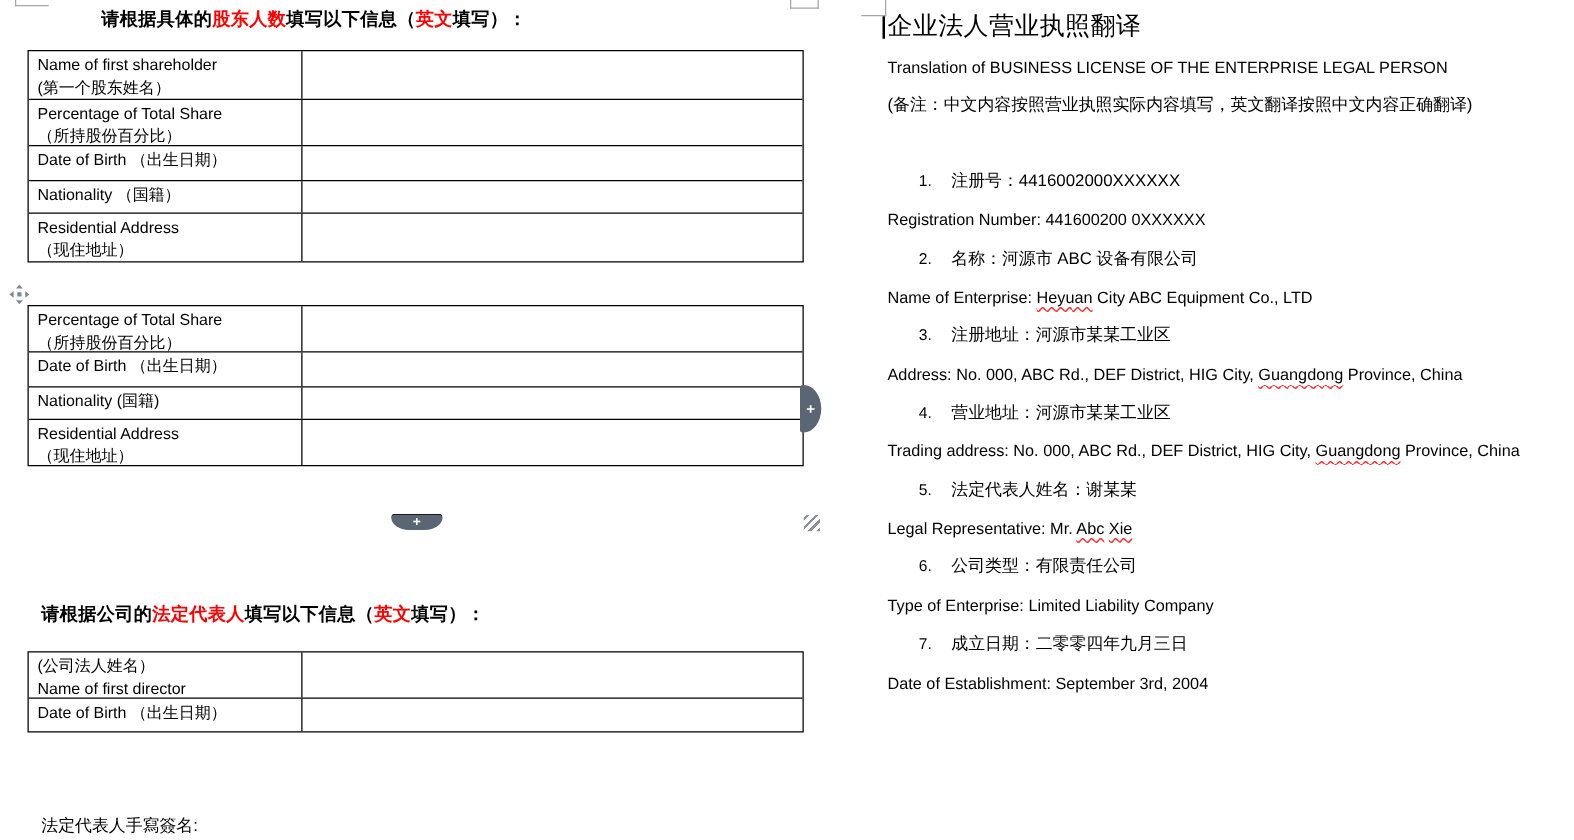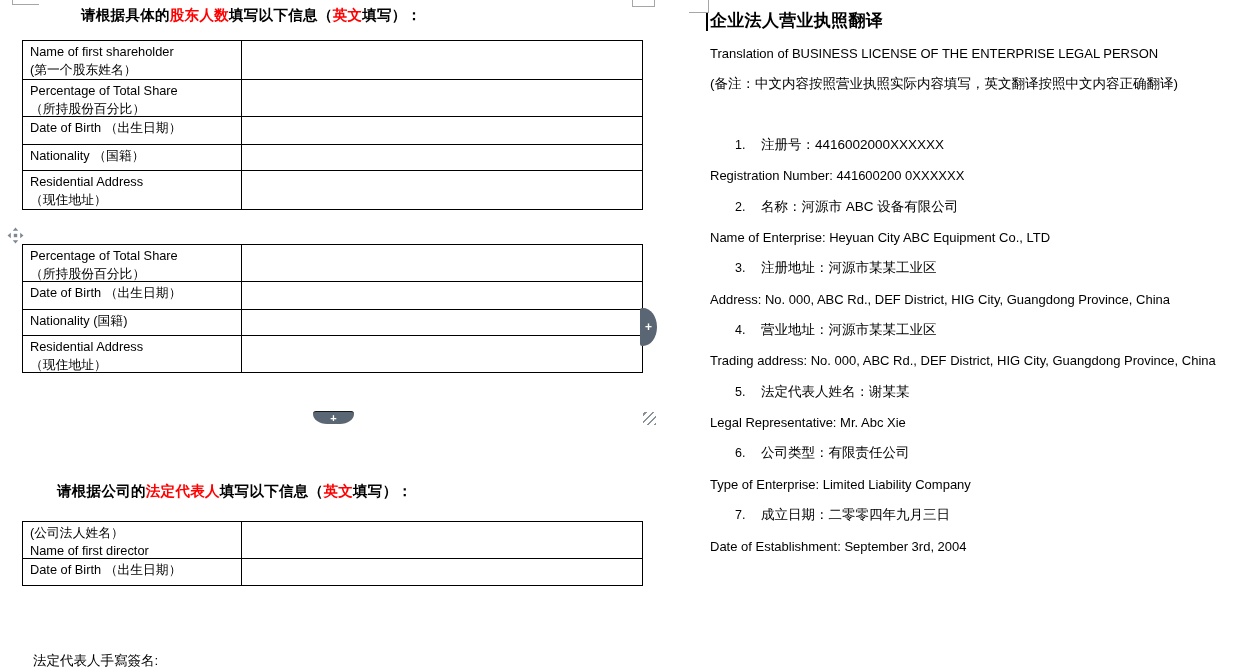--- a/index.html
+++ b/index.html
@@ -33,24 +33,24 @@
                 border-top:1px solid #1a1a1a; border-radius:3px 3px 14px 14px / 3px 3px 10px 10px; color:#fff;
                 display:flex; align-items:center; justify-content:center; font-size:11px; font-weight:700;
                 line-height:10px; cursor:pointer; }
   .resize-grip { position:absolute; left:643px; top:412px; width:13px; height:13px;
                  background:repeating-linear-gradient(-45deg,#89919b 0 2px,#ffffff 2px 5px); cursor:nwse-resize; }
 
   
   .rpage { position:absolute; left:708px; top:0; width:551px; height:672px; }
   .rline { position:absolute; left:2px; font-size:13px; line-height:16px; white-space:nowrap; }
   .rline.zh { font-size:13.5px; }
-  .rline.title-zh { font-size:17px; font-weight:700; letter-spacing:.3px; }
+  .rline.title-zh { font-size:20px; font-weight:400; letter-spacing:.3px; }
   .zh-item { left:27px; }
   .zh-item .num { display:inline-block; width:26px; font-size:12.5px; }
-  .sq { text-decoration-style:wavy; text-decoration-color:#ff2a2a;
+  .sq { text-decoration:underline; text-decoration-style:wavy; text-decoration-color:#ff2a2a;
         text-decoration-thickness:1px; text-underline-offset:3px; }
   .caret { position:absolute; left:706px; top:13px; width:2px; height:18px; background:#000; }
 </style>
 </head>
 <body>
 
 <div id="canvas">
 
   <div class="cropmark mark-tl"></div>
   <div class="cropmark mark-topbox"></div>
@@ -136,21 +136,21 @@
     </div>
 
     <div class="side-tab">
         <span>+</span>
       </div>
     <div class="bottom-tab">
         <span>+</span>
       </div>
     <div class="resize-grip"></div>
 
-    <div class="heading" style="top:482px;margin-left:24px;"><span>请根据公司的</span><span class="red">法定代表人</span><span>填写以下信息（</span><span class="red">英文</span><span>填写）：</span></div>
+    <div class="heading" style="top:482px;"><span>请根据公司的</span><span class="red">法定代表人</span><span>填写以下信息（</span><span class="red">英文</span><span>填写）：</span></div>
 
     <div class="tbl" style="top:521px;">
       <div class="trow" style="height:37px;">
         <div class="tlabel">
           <div>(公司法人姓名）</div>
           <div>Name of first director</div>
         </div>
         <div class="tvalue"></div>
       </div>
       <div class="trow" style="height:26px;">

